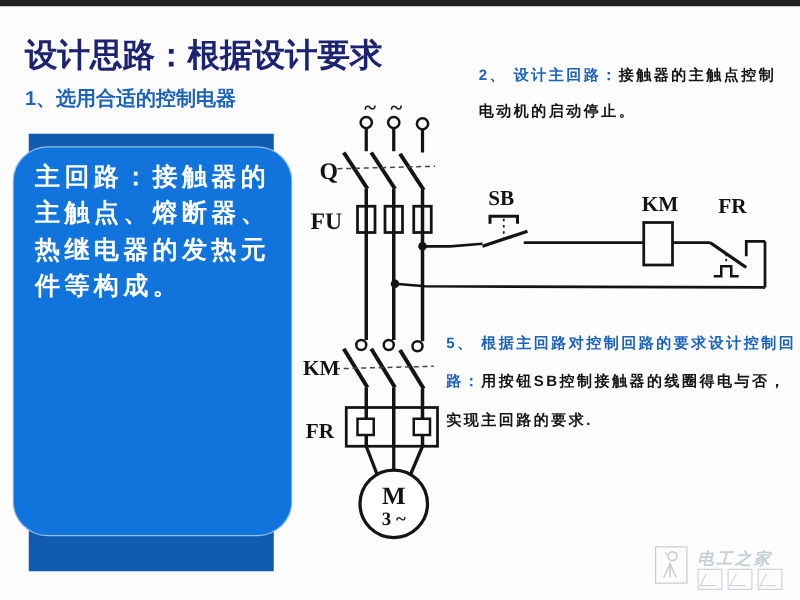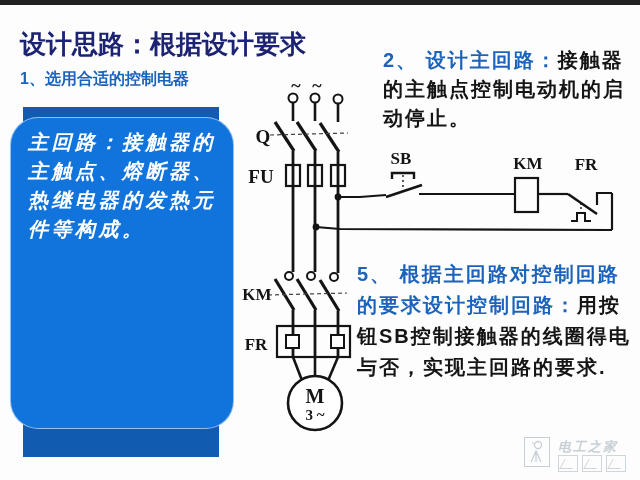--- a/index.html
+++ b/index.html
@@ -16,28 +16,28 @@
     position:absolute;left:20px;top:69px;width:280px;
     font-size:16px;font-weight:bold;color:#1c63bb;white-space:nowrap;
   }
   .box-back{
     position:absolute;left:23px;top:107px;width:196px;height:350px;
     background:#115cb0;
   }
   .box-front{
     position:absolute;left:10px;top:117px;width:224px;height:312px;
     background:#1173dc;border-radius:28px;border:1px solid rgba(255,255,255,.55);
-    box-sizing:border-box;padding:10px 0 0 17px;font-style:italic;
+    box-sizing:border-box;padding:10px 0 0 17px;
   }
   .box-para{
     color:#ffffff;font-size:20px;font-weight:bold;line-height:29px;
     letter-spacing:3.5px;white-space:pre-line;width:200px;
   }
   .box-para.second{margin-top:24px;}
-  .note{position:absolute;font-size:20px;font-weight:bold;letter-spacing:2px;}
+  .note{position:absolute;font-size:12px;font-weight:bold;letter-spacing:2px;}
   .note-2{left:383px;top:46px;width:250px;line-height:29px;}
   .note-3{left:357px;top:259px;width:284px;line-height:31px;}
   .note .lead{color:#1c63bb;}
   .note .body{color:#151515;}
   #circuit-svg{position:absolute;left:240px;top:60px;width:400px;height:380px;pointer-events:none;}
   .wire{stroke:#141414;fill:none;}
   .lbl{font-family:"Liberation Serif",serif;font-weight:bold;fill:#141414;}
   .watermark{
     position:absolute;left:518px;top:430px;width:120px;height:46px;
     color:#b9c4cc;opacity:.8;font-weight:bold;font-style:italic;

